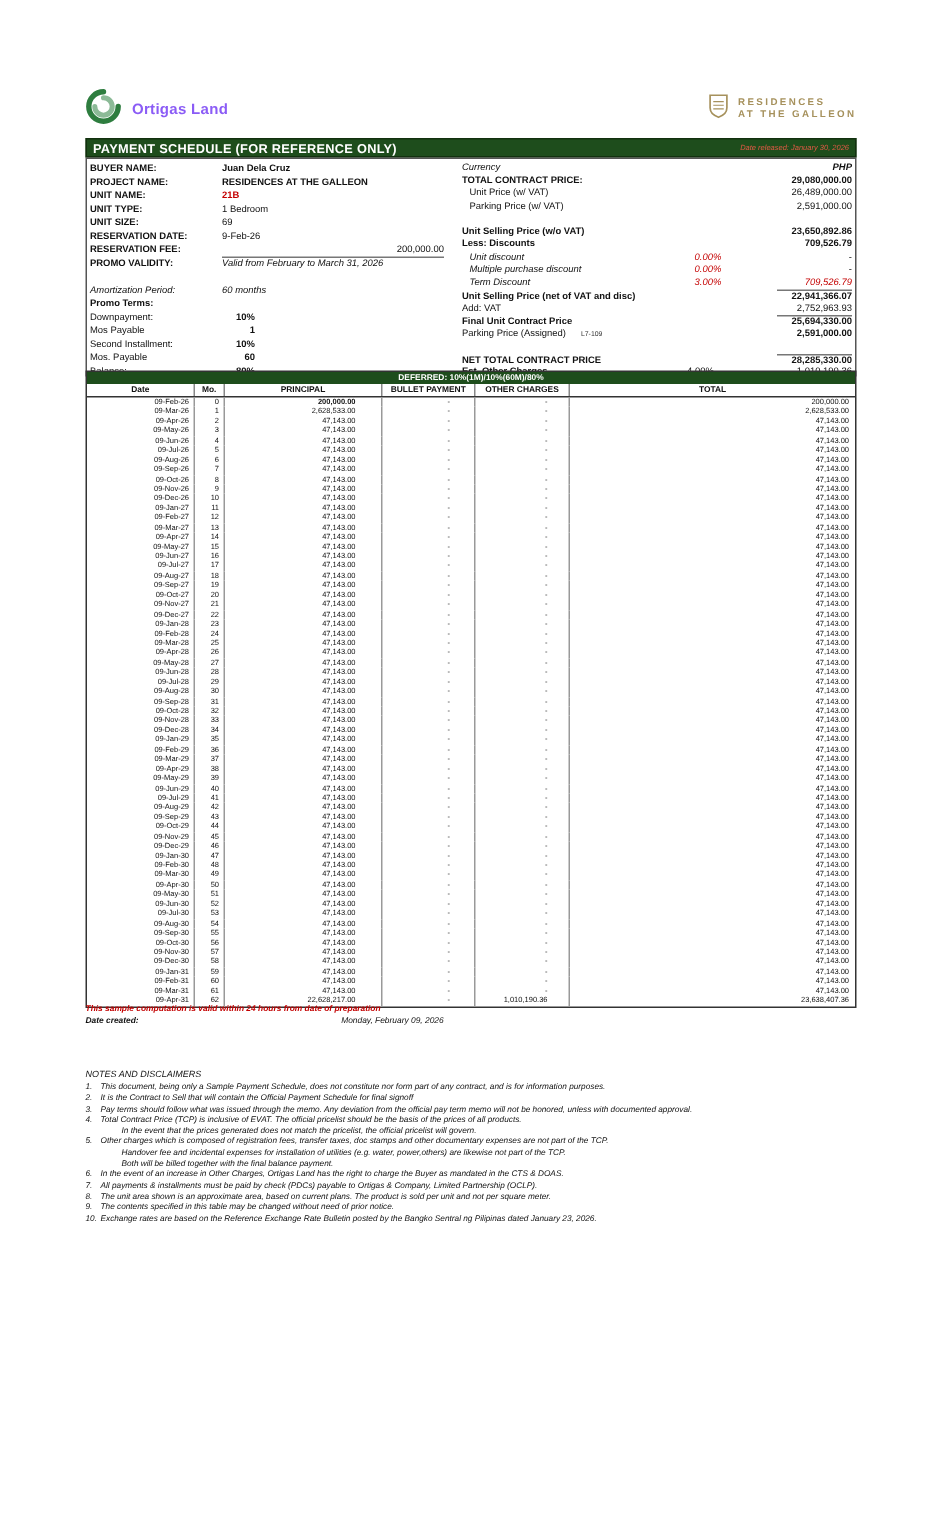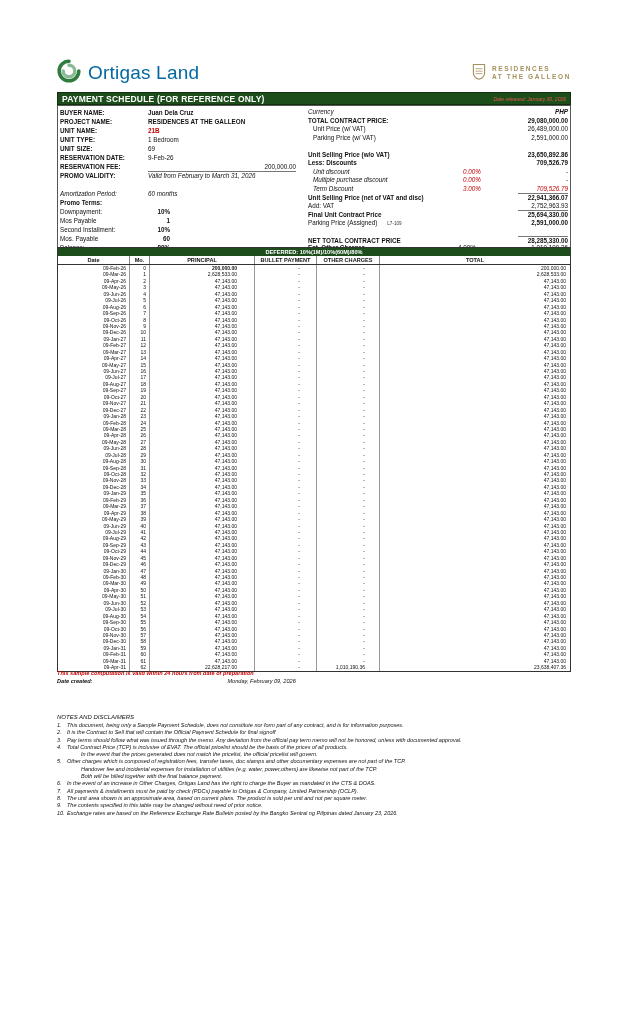--- a/index.html
+++ b/index.html
@@ -2,21 +2,21 @@
 <html><head>
 <meta charset="utf-8">
 <style>
   html,body{margin:0;padding:0;background:#e8e8e8;}
   .page{position:relative;width:622px;height:1024px;background:#ffffff;margin:0 auto;
         font-family:"Liberation Sans", sans-serif;color:#111;overflow:hidden;}
   
   .hdr{position:absolute;left:57px;top:57px;width:514px;height:32px;display:flex;
        justify-content:space-between;align-items:center;}
   .brand{display:flex;align-items:center;gap:7px;}
-  .brand-name{font-size:19px;font-weight:normal;color:#0369a1;letter-spacing:.2px;}
+  .brand-name{font-size:10px;font-weight:bold;color:#8b5cf6;letter-spacing:.2px;}
   .crest-wrap{display:flex;align-items:center;gap:6px;}
   .crest-text{font-size:6.5px;letter-spacing:1.6px;color:#a6915c;font-weight:bold;line-height:8px;}
   
   .tbar{position:absolute;left:57px;top:92px;width:514px;height:13px;background:#1e4d1c;
         display:flex;align-items:center;justify-content:space-between;box-sizing:border-box;
         padding:0 4px;border:1px solid #12300f;}
   .tbar-title{color:#fff;font-size:8.5px;font-weight:bold;letter-spacing:.2px;}
   .tbar-date{color:#e05a45;font-size:5px;font-style:italic;}
   
   .info{position:absolute;left:57px;top:105px;width:514px;height:146px;border:1px solid #555;

